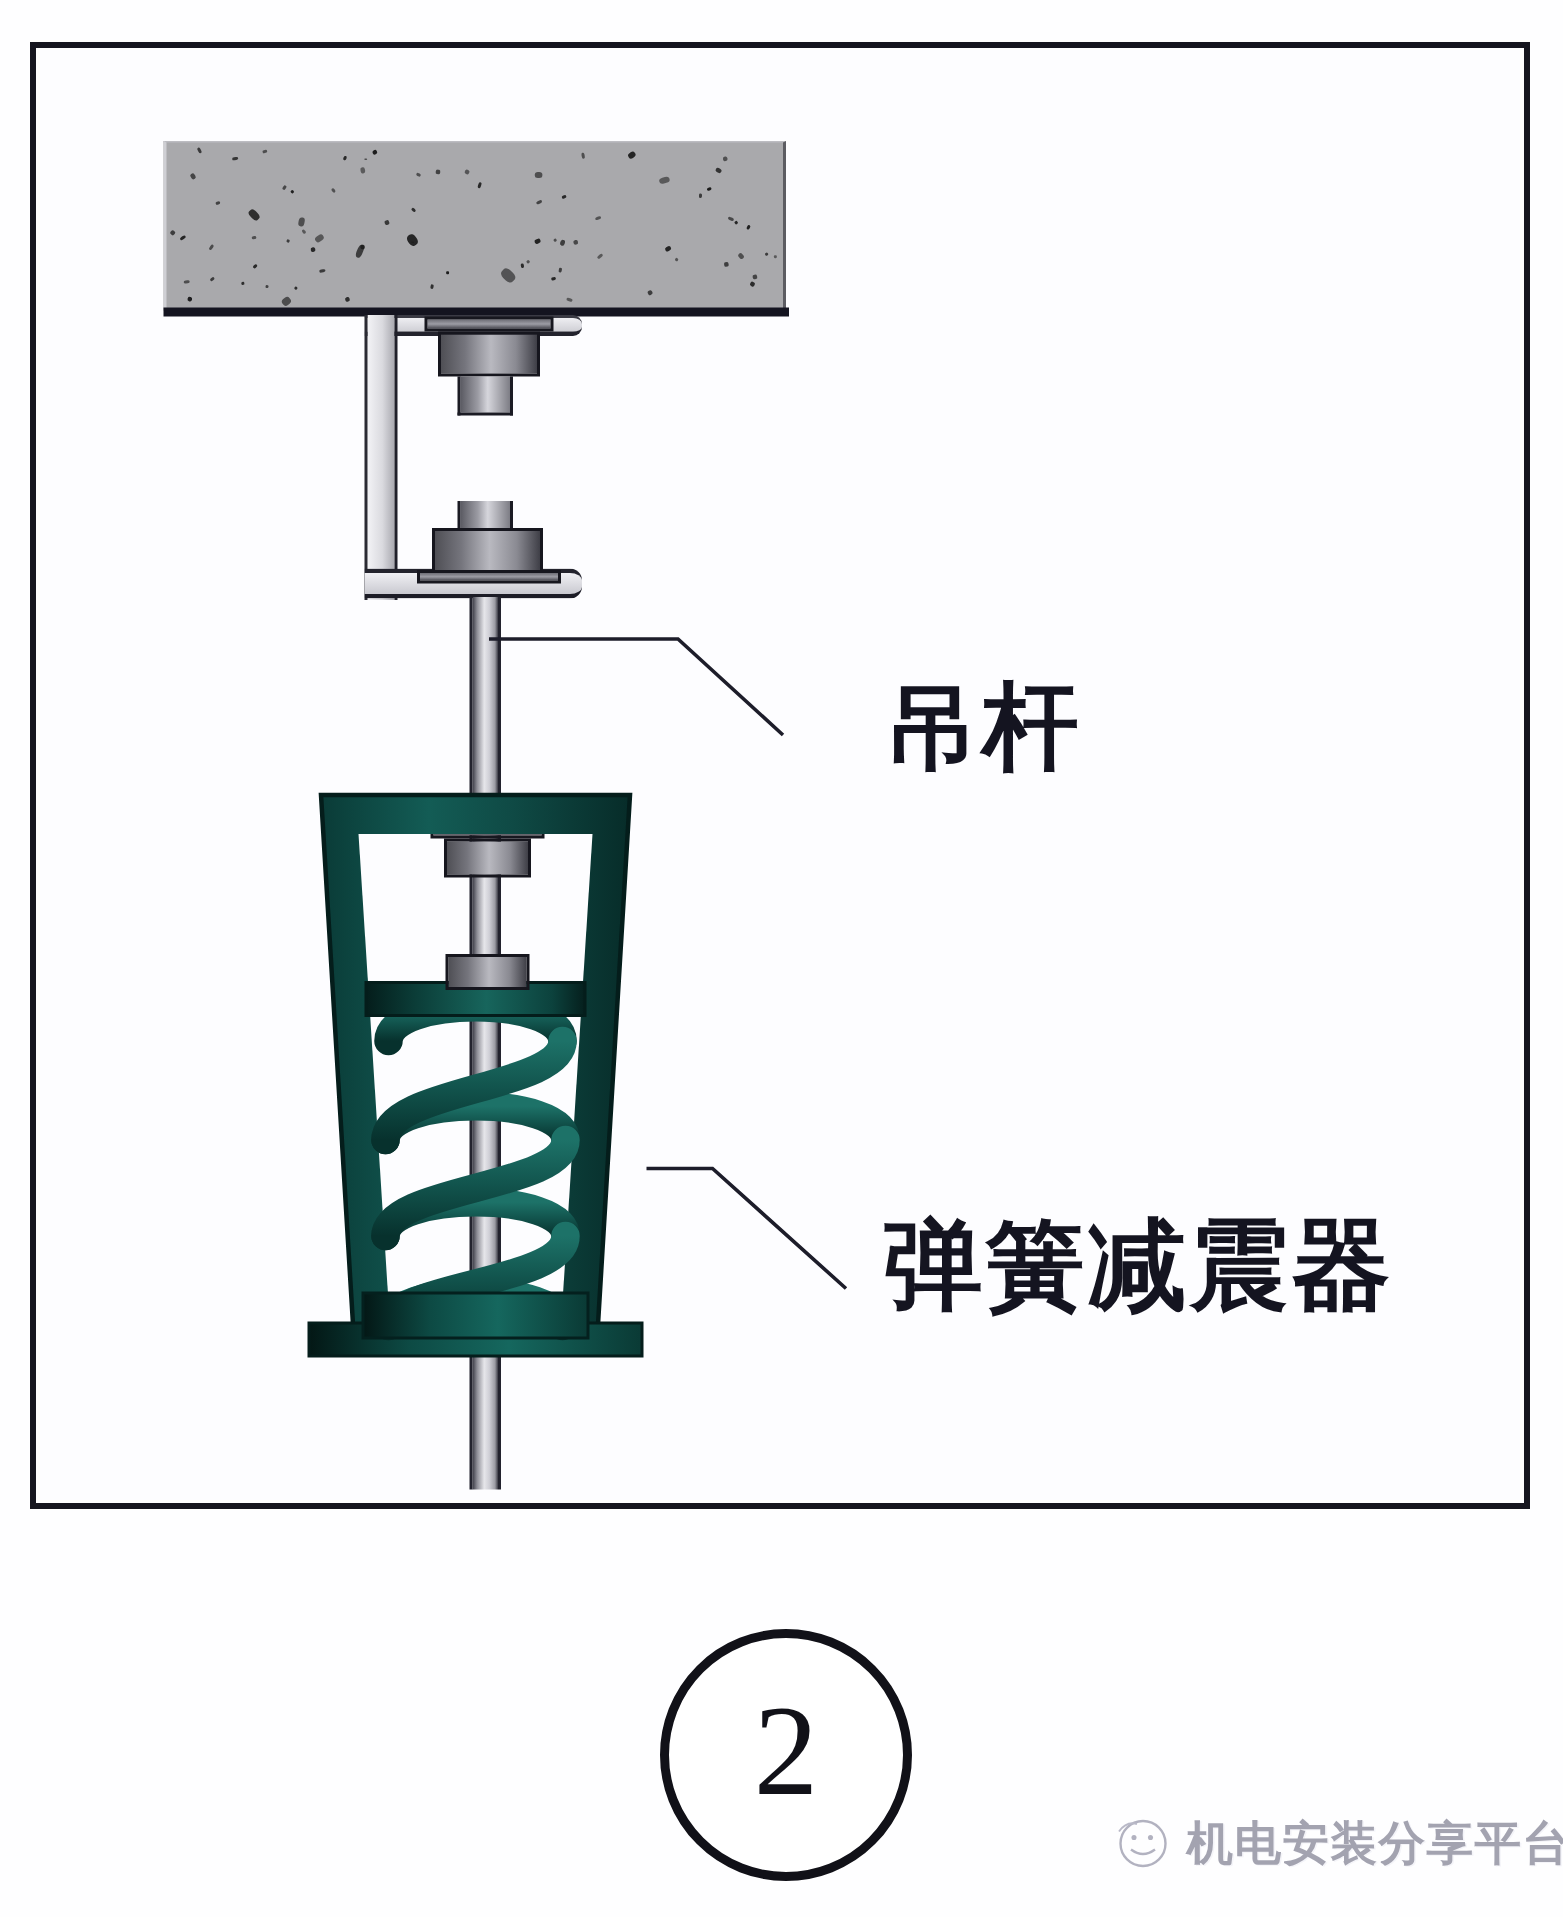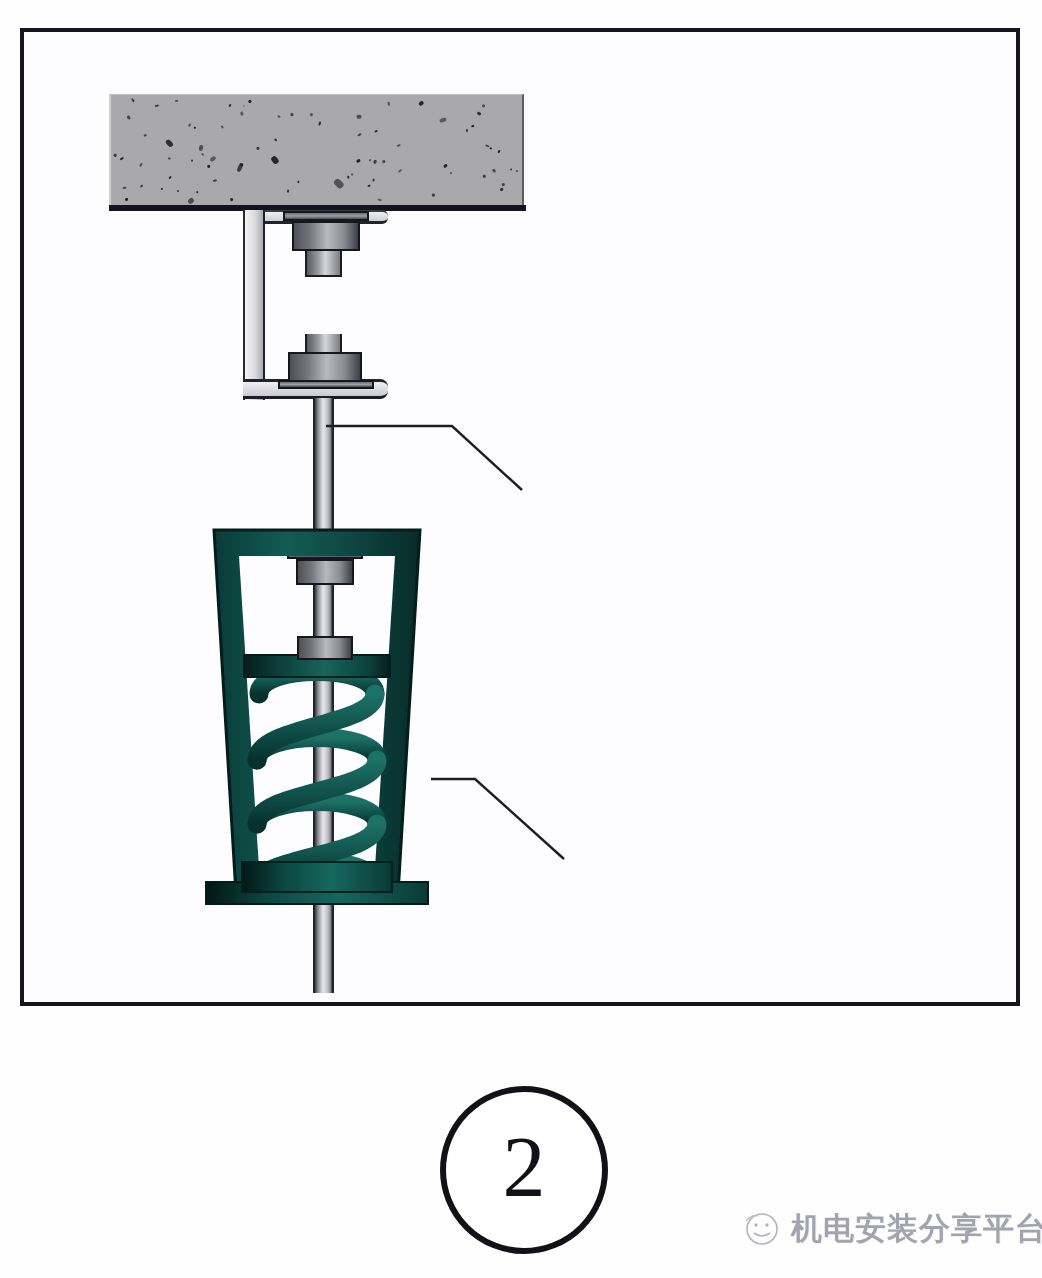--- a/index.html
+++ b/index.html
@@ -375,20 +375,22 @@
     <div class="nut" style="left:273px; top:604px; width:56px; height:24px;"></div>
 
     <svg class="leader" style="left:300px; top:380px; width:260px; height:90px;">
       <polyline points="2,14 128,14 198,78" fill="none" stroke="#1d1d2a" stroke-width="2.4"></polyline>
     </svg>
 
     <svg class="leader" style="left:405px; top:735px; width:160px; height:100px;">
       <polyline points="2,12 46,12 135,92" fill="none" stroke="#1d1d2a" stroke-width="2.4"></polyline>
     </svg>
 
+    <div class="label label-rod">吊杆</div>
+    <div class="label label-iso">弹簧减震器</div>
 
   </div>
 
   <div class="circle-num">
     <span>2</span>
   </div>
 
   <div class="watermark">
     <svg class="wm-logo" viewBox="0 0 40 40">
       <circle cx="20" cy="20" r="15" fill="none" stroke="#5a5a78" stroke-width="1.6"></circle>

